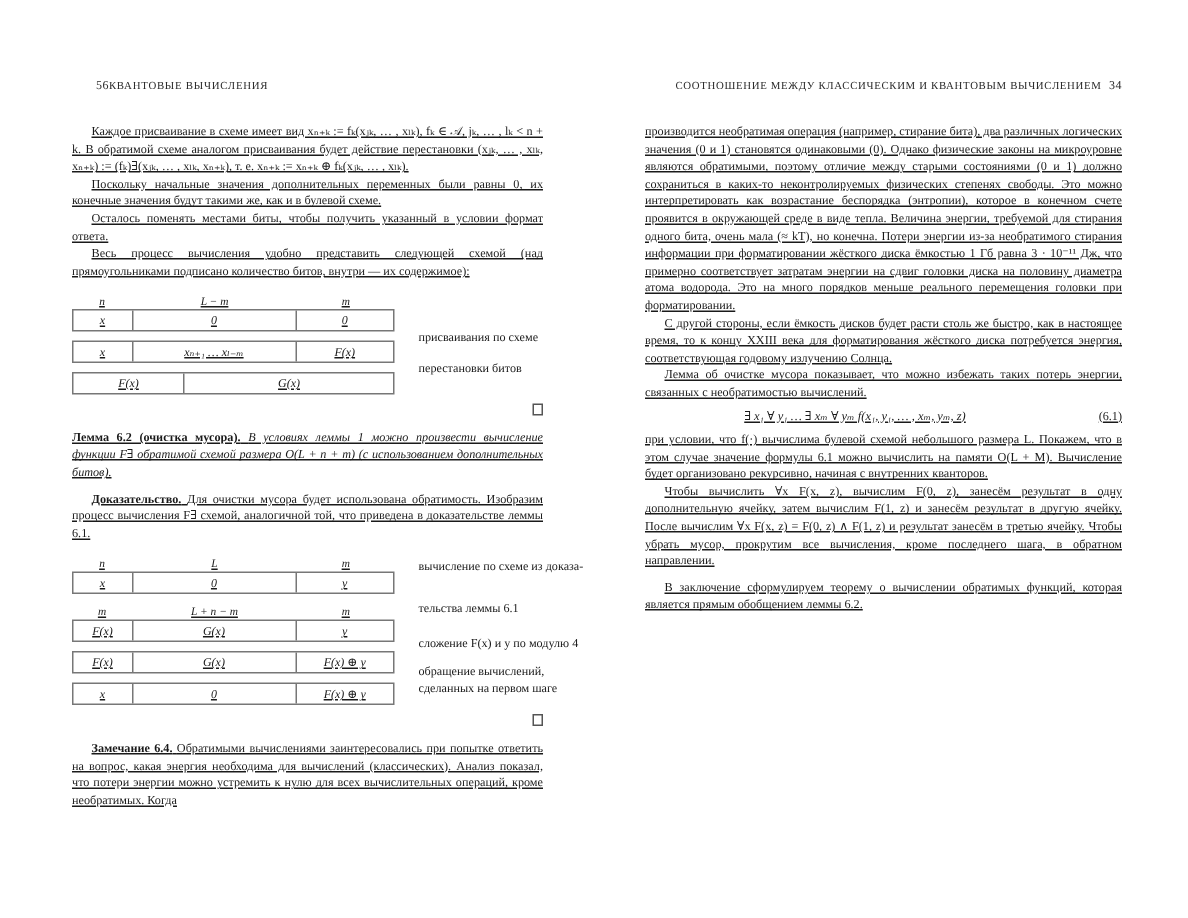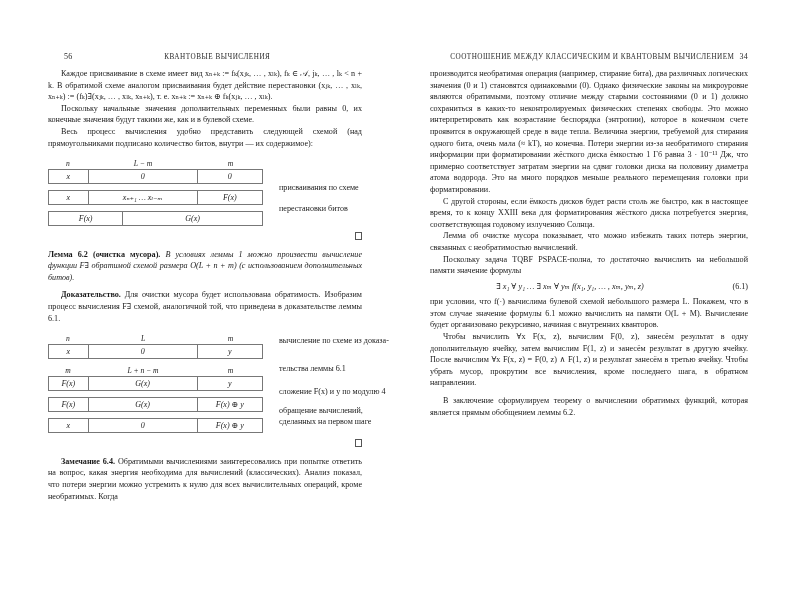--- a/index.html
+++ b/index.html
@@ -34,44 +34,46 @@
     align-items: baseline;
     font-size: 7.6px;
     letter-spacing: 0.45px;
     color: #2a2a2a;
     height: 16px;
     white-space: nowrap;
   }
   .runhead-left .folio { margin-right: 0; padding-left: 16px; }
   .runhead-left .title {
     flex: 1;
-    text-align: center;
+    text-align: left;
     font-variant: small-caps;
     text-transform: uppercase;
     font-size: 7.2px;
     letter-spacing: 0.5px;
   }
   .runhead-right {
     justify-content: flex-end;
   }
   .runhead-right .title {
     font-variant: small-caps;
     text-transform: uppercase;
     font-size: 7.2px;
     letter-spacing: 0.45px;
   }
   .runhead-right .folio { margin-left: 5px; }
   .folio { font-size: 8px; letter-spacing: 0.3px; }
 
   .body {
+    margin-top: 14px;
     font-size: 8.15px;
     line-height: 11.6px;
     text-align: justify;
     text-justify: inter-word;
     hyphens: none;
+    text-decoration: underline;
   }
   p {
     margin: 0 0 0 0;
     text-indent: 13px;
   }
   p.noindent { text-indent: 0; }
   p + p { margin-top: 0; }
   p.gap { margin-top: 6px; }
 
   
@@ -173,20 +175,21 @@
 
     <div class="runhead runhead-left">
       <span class="folio">56</span>
       <span class="title">Квантовые вычисления</span>
     </div>
 
     <div class="body">
 
       <p>Каждое присваивание в схеме имеет вид xₙ₊ₖ := fₖ(xⱼₖ, … , xₗₖ), fₖ ∈ 𝒜, jₖ, … , lₖ &lt; n + k. В обратимой схеме аналогом присваивания будет действие перестановки (xⱼₖ, … , xₗₖ, xₙ₊ₖ) := (fₖ)∃(xⱼₖ, … , xₗₖ, xₙ₊ₖ), т. е. xₙ₊ₖ := xₙ₊ₖ ⊕ fₖ(xⱼₖ, … , xₗₖ).</p>
       <p>Поскольку начальные значения дополнительных переменных были равны 0, их конечные значения будут такими же, как и в булевой схеме.</p>
+      <p>Осталось поменять местами биты, чтобы получить указанный в условии формат ответа.</p>
       <p>Весь процесс вычисления удобно представить следующей схемой (над прямоугольниками подписано количество битов, внутри — их содержимое):</p>
 
       <div class="diagram">
         <div class="diagram-row">
           <div class="diagram-tables">
 
             <div class="labels-row">
               <span class="lab" style="width:40px">n</span>
               <span class="lab" style="width:110px">L − m</span>
               <span class="lab" style="width:65px">m</span>
@@ -292,21 +295,20 @@
 
     <div class="runhead runhead-right">
       <span class="title">Соотношение между классическим и квантовым вычислением</span>
       <span class="folio">34</span>
     </div>
 
     <div class="body">
       <p class="noindent">производится необратимая операция (например, стирание бита), два различных логических значения (0 и 1) становятся одинаковыми (0). Однако физические законы на микроуровне являются обратимыми, поэтому отличие между старыми состояниями (0 и 1) должно сохраниться в каких-то неконтролируемых физических степенях свободы. Это можно интерпретировать как возрастание беспорядка (энтропии), которое в конечном счете проявится в окружающей среде в виде тепла. Величина энергии, требуемой для стирания одного бита, очень мала (≈ kT), но конечна. Потери энергии из-за необратимого стирания информации при форматировании жёсткого диска ёмкостью 1 Гб равна 3 · 10⁻¹¹ Дж, что примерно соответствует затратам энергии на сдвиг головки диска на половину диаметра атома водорода. Это на много порядков меньше реального перемещения головки при форматировании.</p>
       <p>С другой стороны, если ёмкость дисков будет расти столь же быстро, как в настоящее время, то к концу XXIII века для форматирования жёсткого диска потребуется энергия, соответствующая годовому излучению Солнца.</p>
       <p>Лемма об очистке мусора показывает, что можно избежать таких потерь энергии, связанных с необратимостью вычислений.</p>
-      <p>Поскольку задача TQBF PSPACE-полна, то достаточно вычислить на небольшой памяти значение формулы</p>
 
       <div class="equation">
         <span class="eq-body">∃ x₁ ∀ y₁ … ∃ xₘ ∀ yₘ f(x₁, y₁, … , xₘ, yₘ, z)</span>
         <span class="eq-num">(6.1)</span>
       </div>
 
       <p class="noindent">при условии, что f(·) вычислима булевой схемой небольшого размера L. Покажем, что в этом случае значение формулы 6.1 можно вычислить на памяти O(L + M). Вычисление будет организовано рекурсивно, начиная с внутренних кванторов.</p>
       <p>Чтобы вычислить ∀x F(x, z), вычислим F(0, z), занесём результат в одну дополнительную ячейку, затем вычислим F(1, z) и занесём результат в другую ячейку. После вычислим ∀x F(x, z) = F(0, z) ∧ F(1, z) и результат занесём в третью ячейку. Чтобы убрать мусор, прокрутим все вычисления, кроме последнего шага, в обратном направлении.</p>
       <p class="gap">В заключение сформулируем теорему о вычислении обратимых функций, которая является прямым обобщением леммы 6.2.</p>
     </div>

